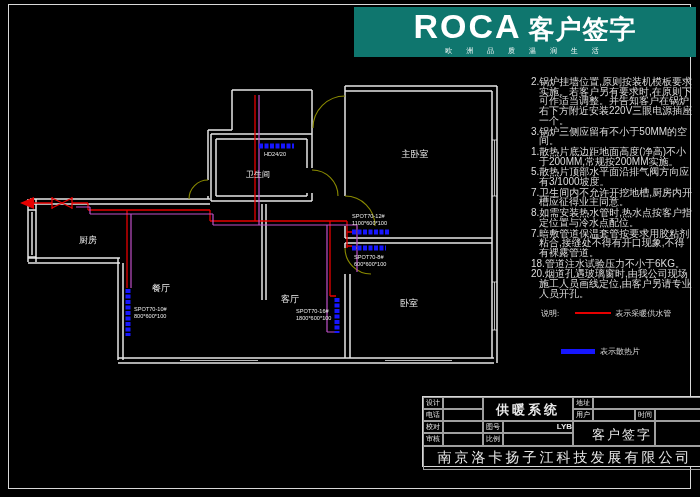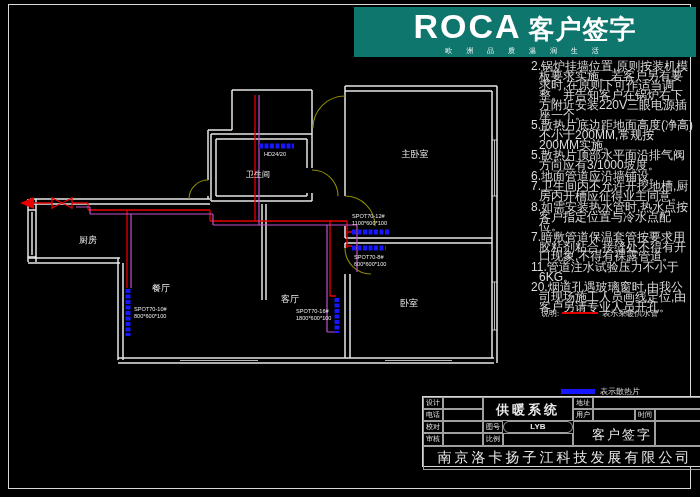--- a/index.html
+++ b/index.html
@@ -11,41 +11,41 @@
     border:1px solid #d9d9d9;box-sizing:border-box;}
   
   .banner{position:absolute;left:354px;top:7px;width:342px;height:50px;
     background:#0f766e;color:#fff;display:flex;flex-direction:column;
     align-items:center;justify-content:center;z-index:3;}
   .banner-row{display:flex;align-items:baseline;gap:7px;line-height:1;}
   .brand{font-size:34px;font-weight:bold;letter-spacing:2px;}
   .brand-cn{font-size:26px;font-weight:bold;letter-spacing:1px;}
   .tagline{font-size:7px;letter-spacing:6px;margin-top:3px;white-space:nowrap;}
   
-  .notes{position:absolute;left:531px;top:62px;width:162px;color:#dcdcdc;
-    font-size:12px;line-height:9.7px;z-index:2;}
+  .notes{position:absolute;left:531px;top:77px;width:162px;color:#dcdcdc;
+    font-size:10px;line-height:9.7px;z-index:2;}
   .note{padding-left:8px;text-indent:-8px;margin-bottom:1px;}
   
   .legend{position:absolute;left:541px;top:307px;width:156px;color:#dcdcdc;
     font-size:8px;z-index:2;}
   .legend-row{display:flex;align-items:center;height:12px;}
-  .legend-title{margin-right:3px;}
+  .legend-title{margin-right:16px;}
   .key-line{width:36px;height:2px;margin-right:4px;}
   .key-bar{width:34px;height:5px;margin-right:5px;}
   .lr2{margin-left:24px;margin-top:5px;}
-  .lr3{margin-left:20px;margin-top:66px;}
+  .lr3{margin-left:20px;margin-top:26px;}
   
   .tb{position:absolute;left:409px;top:396px;width:284px;height:71px;
     box-sizing:border-box;border:1px solid #d8d8d8;color:#e8e8e8;z-index:2;background:#000;margin-left:13px;}
   .cell{position:absolute;box-sizing:border-box;border:1px solid #9f9f9f;
     font-size:7px;line-height:10px;padding-left:2px;overflow:hidden;white-space:nowrap;}
   .c-title{font-size:13px;font-weight:bold;letter-spacing:3px;text-align:center;
     line-height:24px;padding-left:0;}
   .c-sig{font-size:13px;letter-spacing:2px;text-align:center;line-height:25px;padding-left:16px;}
-  .c-lyb{text-align:center;font-weight:bold;font-size:8px;padding-left:0;border-radius:6px;}
+  .c-lyb{text-align:right;font-weight:bold;font-size:8px;padding-left:0;}
   .c-company{font-size:14px;letter-spacing:3px;text-align:center;line-height:21px;padding-left:0;}
   svg{position:absolute;left:0;top:0;z-index:1;}
   svg text{font-family:"Liberation Sans","DejaVu Sans",sans-serif;}
 </style>
 </head>
 <body>
 
 <div class="frame"></div>
 
 <div class="banner">
@@ -145,27 +145,27 @@
     <text x="296" y="320">1800*600*100</text>
     <text x="352" y="218">SPOT70-12#</text>
     <text x="352" y="225">1100*600*100</text>
     <text x="354" y="259">SPOT70-8#</text>
     <text x="354" y="266">600*600*100</text>
   </g>
 </svg>
 
 <div class="notes">
   <div class="note">2.锅炉挂墙位置,原则按装机模板要求实施。若客户另有要求时,在原则下可作适当调整。并告知客户在锅炉右下方附近安装220V三眼电源插座一个。</div>
-  <div class="note">5.散热片底边距地面高度(净高)不小于200MM,常规按200MM实施。</div>
+  <div class="note">3.锅炉三侧应留有不小于50MM的空间。</div>
+  <div class="note">1.散热片底边距地面高度(净高)不小于200MM,常规按200MM实施。</div>
   <div class="note">5.散热片顶部水平面沿排气阀方向应有3/1000坡度。</div>
-  <div class="note">6.地面管道应沿墙铺设。</div>
   <div class="note">7.卫生间内不允许开挖地槽,厨房内开槽应征得业主同意。</div>
   <div class="note">8.如需安装热水管时,热水点按客户指定位置与冷水点配位。</div>
   <div class="note">7.暗敷管道保温套管按要求用胶粘剂粘合,接缝处不得有开口现象,不得有裸露管道。</div>
-  <div class="note">11.管道注水试验压力不小于6KG。</div>
+  <div class="note">18.管道注水试验压力不小于6KG。</div>
   <div class="note">20.烟道孔遇玻璃窗时,由我公司现场施工人员画线定位,由客户另请专业人员开孔。</div>
 </div>
 
 <div class="legend">
   <div class="legend-row">
     <span class="legend-title">说明:</span>
     <span class="key-line" style="background:#e60000"></span>
     <span>表示采暖供水管</span>
   </div>
   <div class="legend-row lr3">

